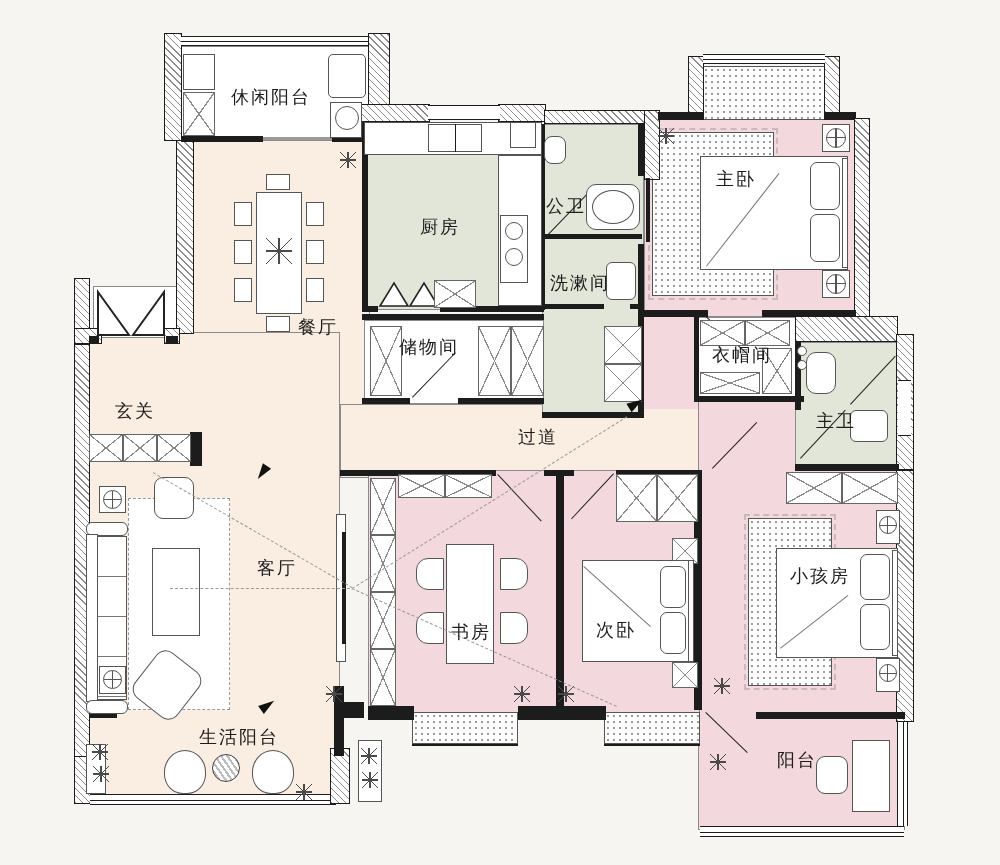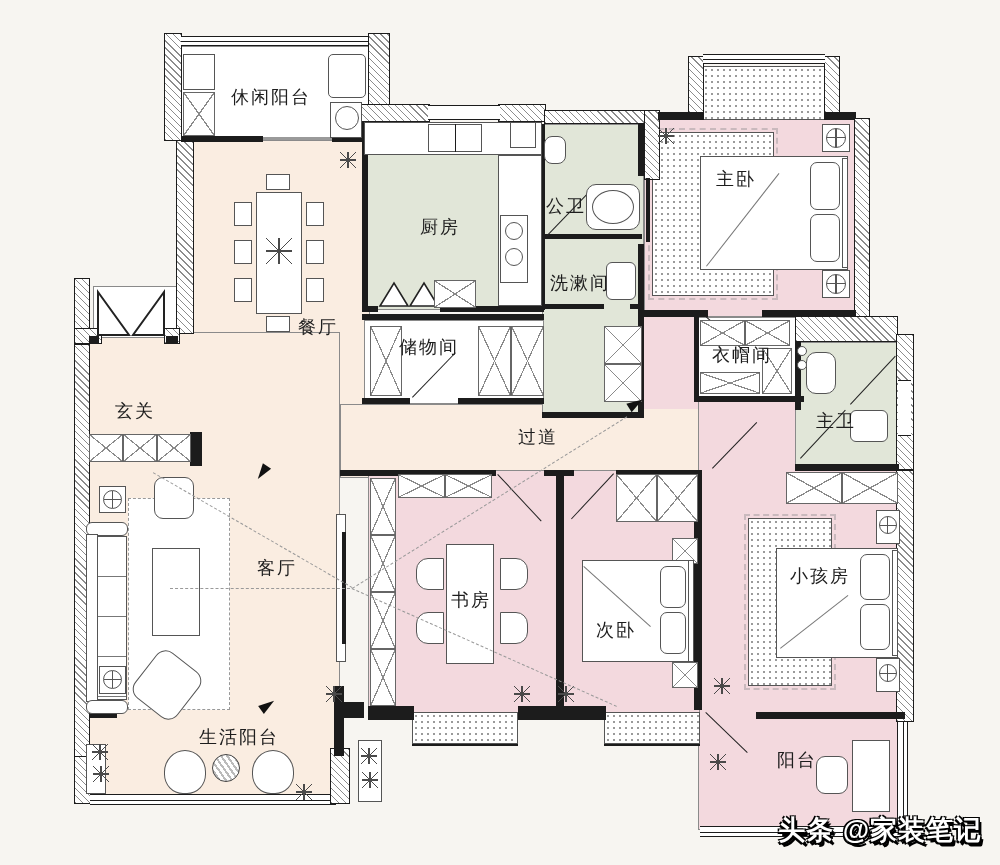--- a/index.html
+++ b/index.html
@@ -315,20 +315,19 @@
   <div class="a lab" style="left:440px;top:227px">厨房</div>
   <div class="a lab" style="left:566px;top:206px">公卫</div>
   <div class="a lab" style="left:580px;top:283px">洗漱间</div>
   <div class="a lab" style="left:736px;top:179px">主卧</div>
   <div class="a lab" style="left:429px;top:347px">储物间</div>
   <div class="a lab" style="left:742px;top:355px">衣帽间</div>
   <div class="a lab" style="left:836px;top:421px">主卫</div>
   <div class="a lab" style="left:135px;top:411px">玄关</div>
   <div class="a lab" style="left:538px;top:437px">过道</div>
   <div class="a lab" style="left:277px;top:568px">客厅</div>
-  <div class="a lab" style="left:471px;top:600px">书房</div>
+  <div class="a lab" style="left:471px;top:632px">书房</div>
   <div class="a lab" style="left:616px;top:630px">次卧</div>
   <div class="a lab" style="left:820px;top:576px">小孩房</div>
   <div class="a lab" style="left:239px;top:737px">生活阳台</div>
   <div class="a lab" style="left:797px;top:760px">阳台</div>
 
-  <div class="wm">头条 @家装笔记</div>
 </div>
 
 </body></html>

